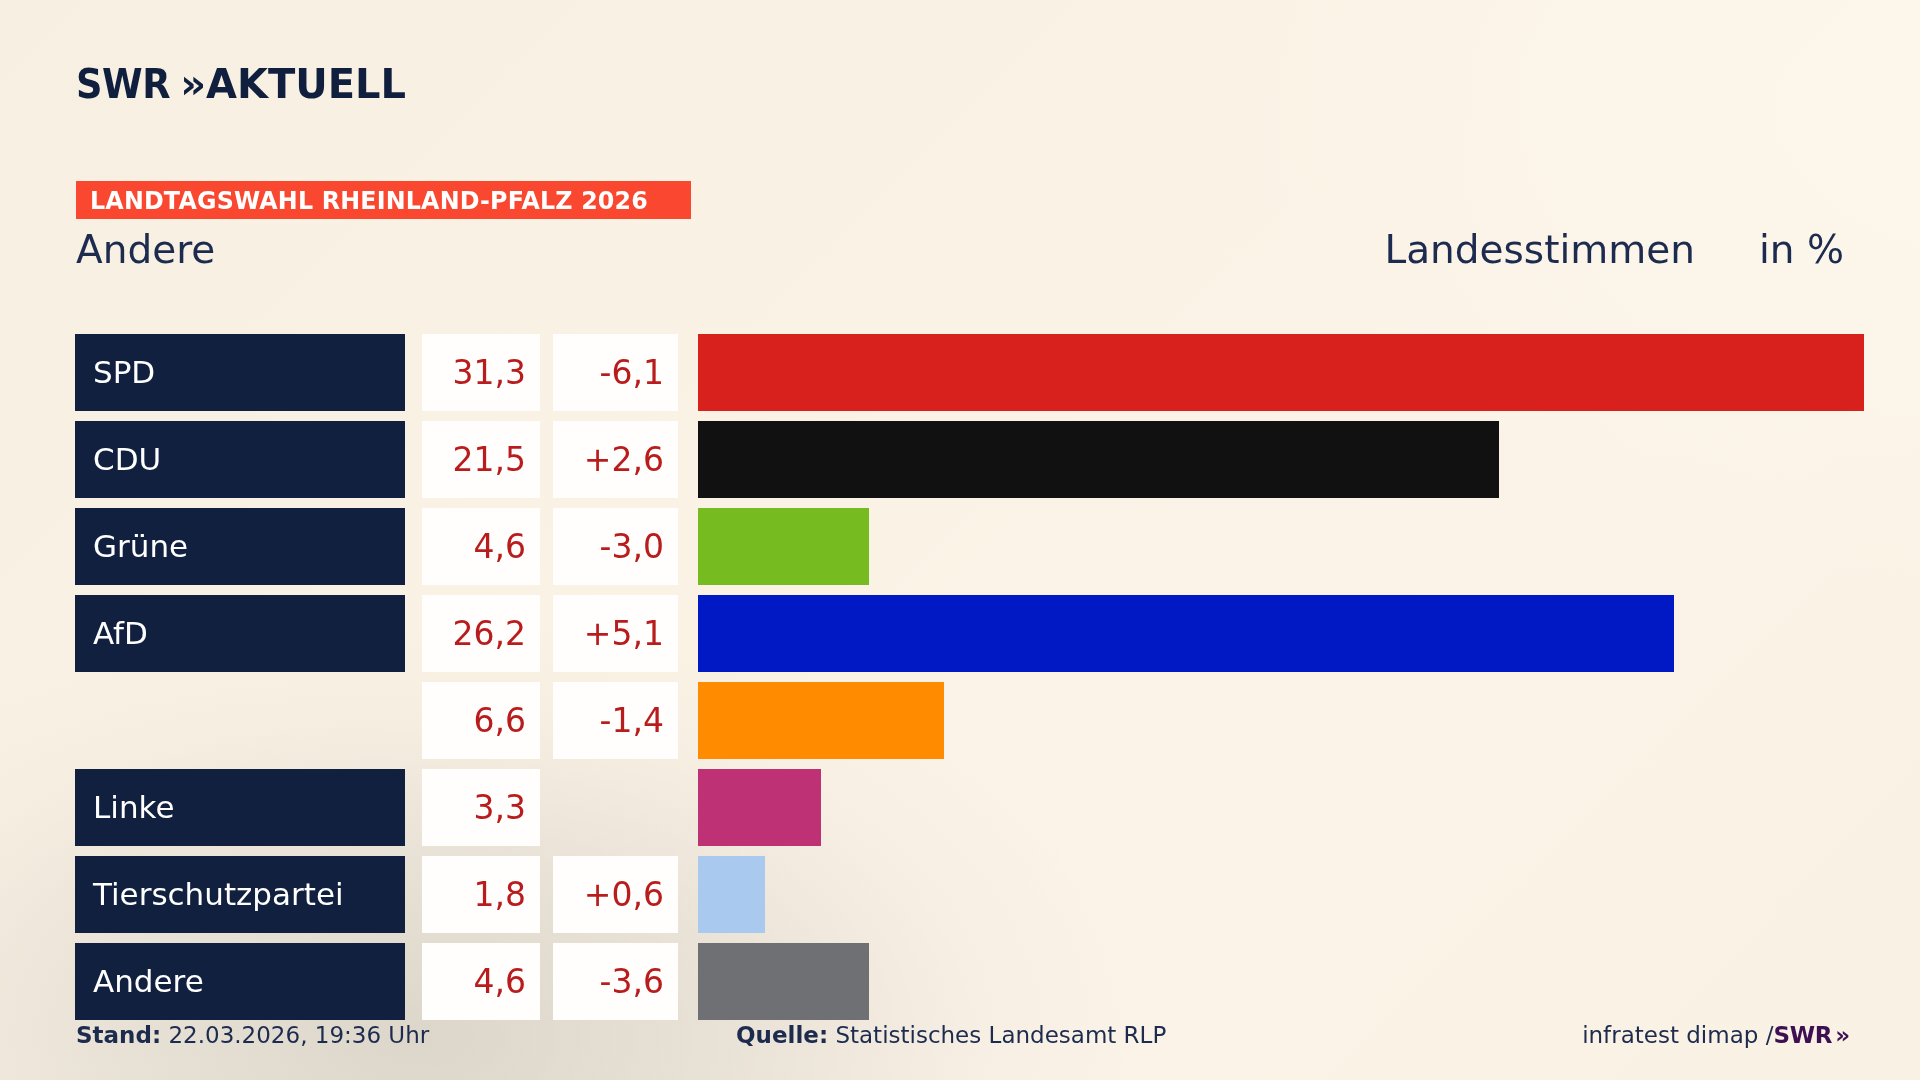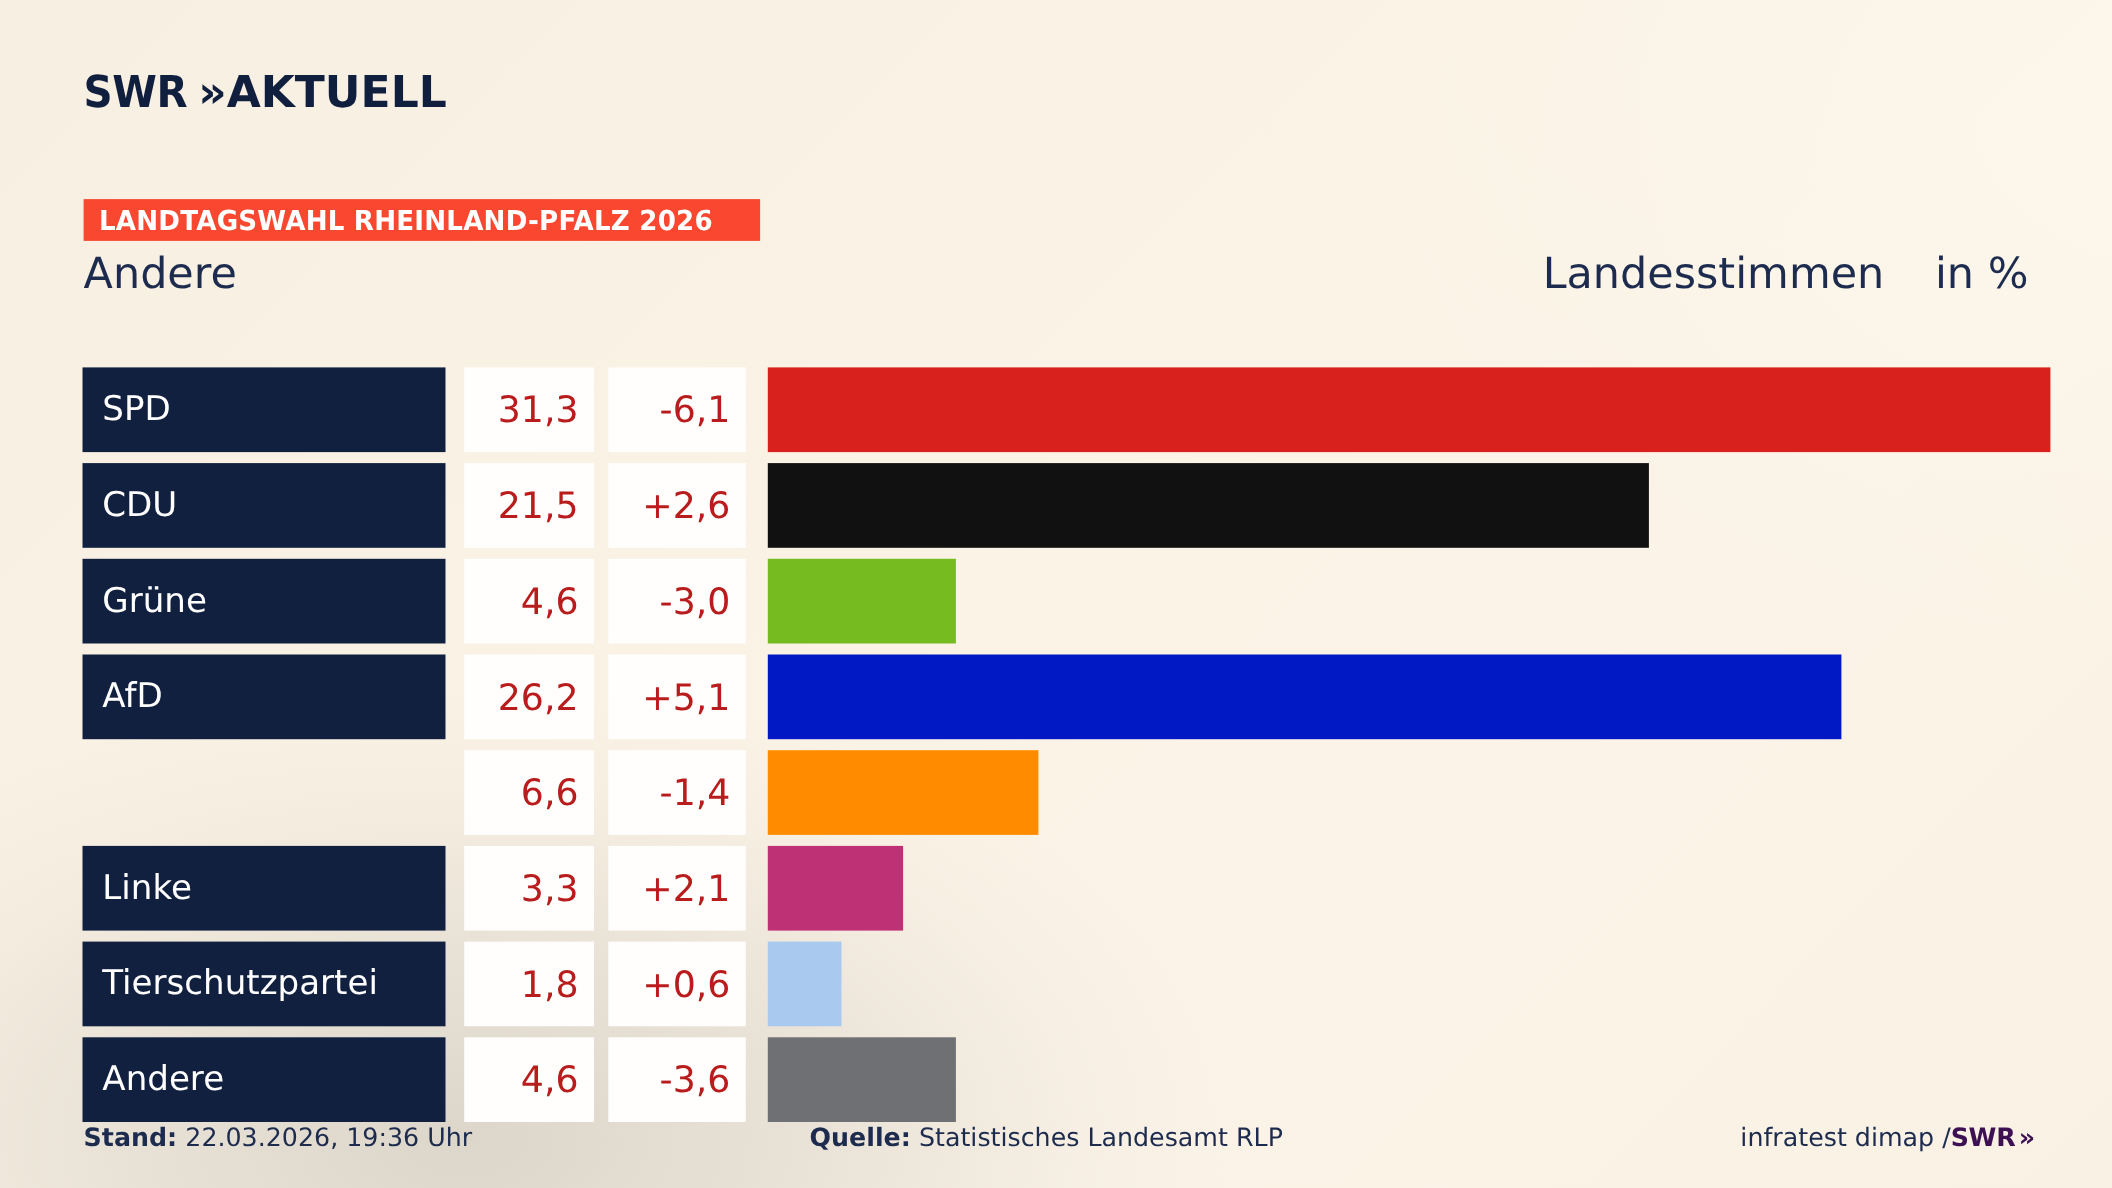--- a/index.html
+++ b/index.html
@@ -95,21 +95,21 @@
   }
   .place {
     font-size: 39px;
     color: #1c2b4e;
     font-weight: normal;
     line-height: 1;
   }
   .right-labels {
     display: flex;
     align-items: baseline;
-    gap: 46px;
+    gap: 64px;
     margin-left: 25px;
   }
   .votes-type, .unit {
     font-size: 39px;
     color: #1c2b4e;
     font-weight: normal;
     line-height: 1;
   }
 
   
@@ -323,23 +323,20 @@
           <div class="bar" style="width: 245.85px; background: rgb(255, 140, 0);"></div>
         </div>
       </div>
       <div class="row">
         <div class="cell-party">
           <span class="party-name">Linke</span>
         </div>
         <div class="cell-value">
           <span class="num">3,3</span>
         </div>
-        <div class="cell-change">
-          <span class="num">+2,1</span>
-        </div>
         <div class="bar-track">
           <div class="bar" style="width: 122.925px; background: rgb(191, 49, 117);"></div>
         </div>
       </div>
       <div class="row">
         <div class="cell-party">
           <span class="party-name">Tierschutzpartei</span>
         </div>
         <div class="cell-value">
           <span class="num">1,8</span>

